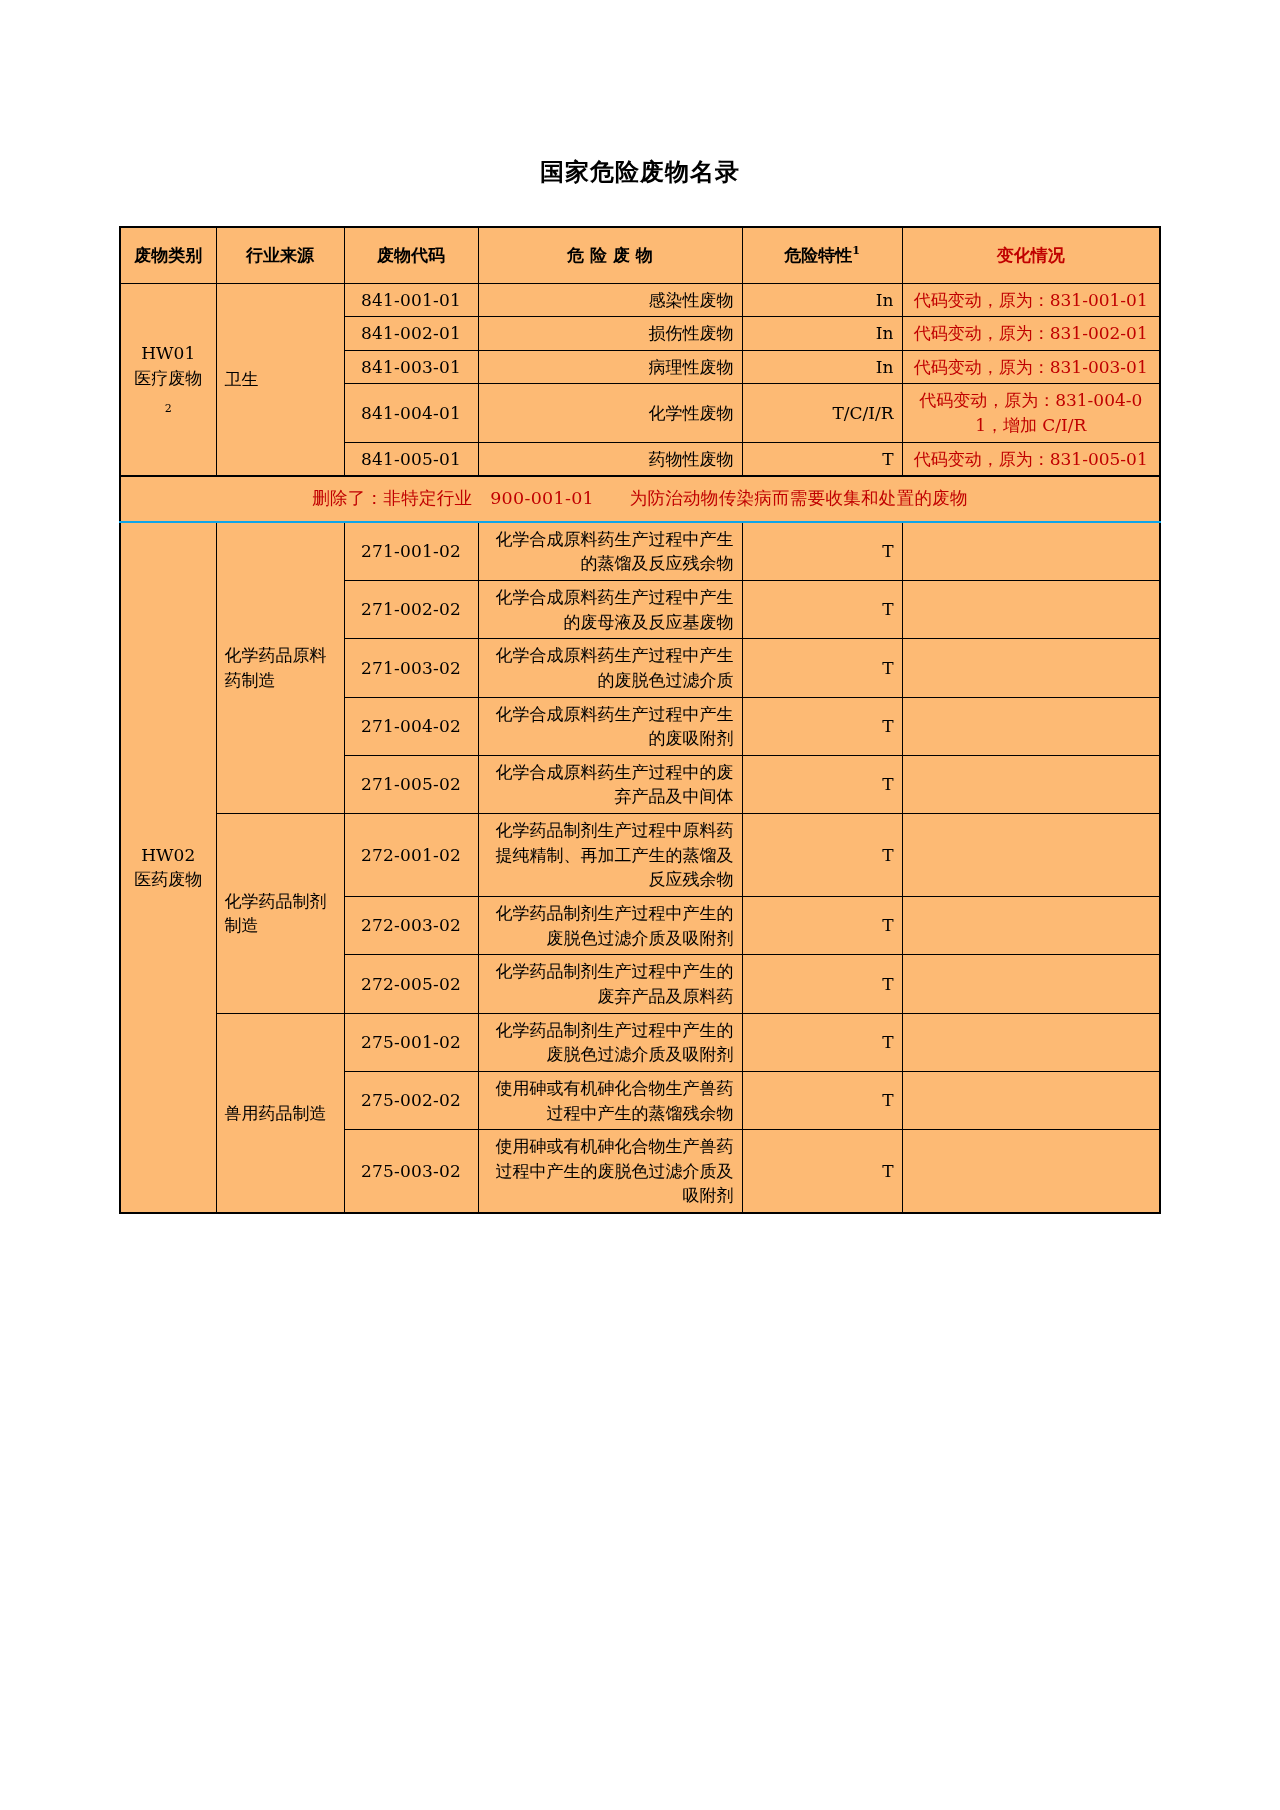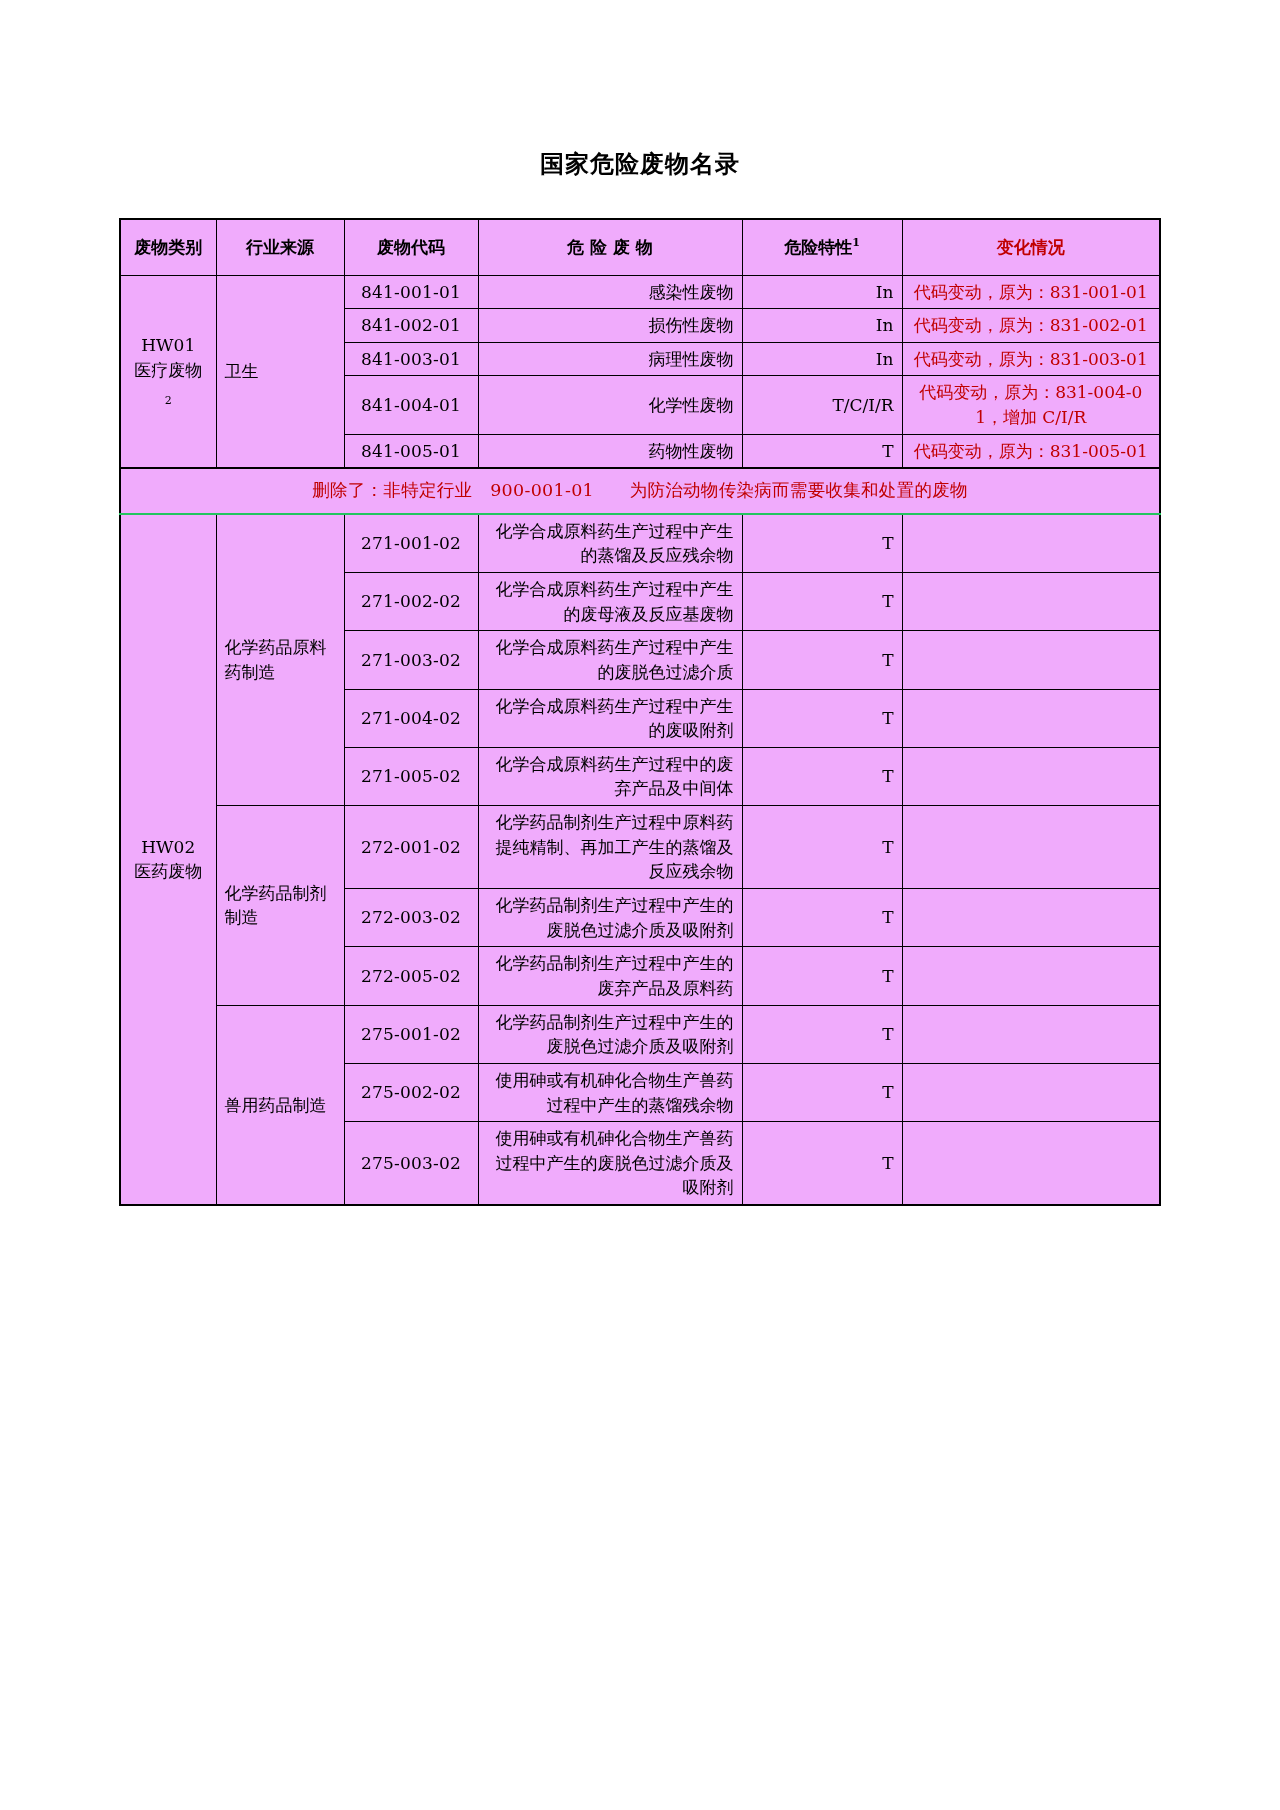--- a/index.html
+++ b/index.html
@@ -20,31 +20,31 @@
     height: 1810px;
     box-sizing: border-box;
     padding: 0;
   }
   .doc-title {
     text-align: center;
     font-family: "DejaVu Sans", "Liberation Sans", sans-serif;
     font-weight: bold;
     font-size: 24px;
     letter-spacing: 1px;
-    margin: 0;
+    margin: 8px;
     padding-top: 148px;
     padding-bottom: 22px;
     color: #000000;
   }
   table.waste-table {
     border-collapse: collapse;
     table-layout: fixed;
     width: 1040px;
     margin: 16px auto;
-    background: #f0abfc;
+    background: #fdba74;
   }
   table.waste-table td,
   table.waste-table th {
     border: 1px solid #000000;
     vertical-align: middle;
     padding: 4px 8px;
     font-size: 17px;
     line-height: 1.45;
     font-family: "DejaVu Serif", "Liberation Serif", serif;
     box-sizing: border-box;
@@ -118,21 +118,21 @@
     padding: 6px 6px 6px 8px;
     word-break: break-all;
   }
   tr.note-row td {
     text-align: center;
     color: #c00000;
     font-size: 17.5px;
     padding: 9px 6px;
     letter-spacing: 0.3px;
     border-top: 2px solid #000000;
-    border-bottom: 2px solid #22c55e;
+    border-bottom: 2px solid #0ea5e9;
   }
   .heavy-bot  { border-bottom: 2px solid #000000 !important; }
 </style>
 </head>
 <body>
 
 <div class="page">
 
   <h1 class="doc-title">国家危险废物名录</h1>
 

